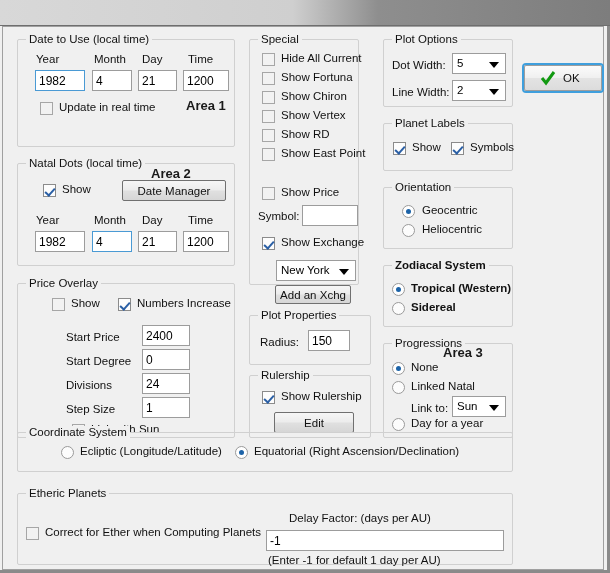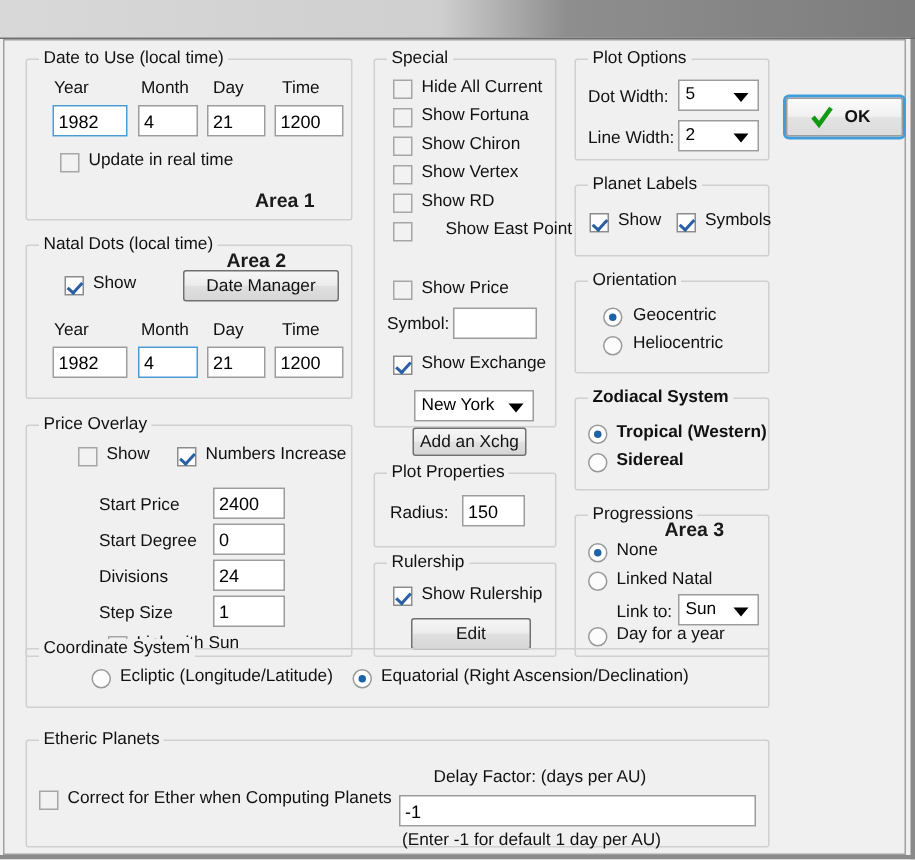--- a/index.html
+++ b/index.html
@@ -149,21 +149,20 @@
     position: absolute;
     left: 521px; top: 38px;
     width: 78px; height: 26px;
     box-sizing: border-box;
     background: linear-gradient(to bottom, #fbfbfb 0%, #f0f0f0 48%, #e3e3e3 52%, #dcdcdc 100%);
     border: 1px solid #9d9d9d;
     border-radius: 2px;
     box-shadow: 0 0 0 2px #3f9fdd;
     font-size: 11.5px;
     color: #111;
-    font-weight: bold;
   }
   #okbtn .okcheck {
     position: absolute; left: 15px; top: 4px;
     width: 16px; height: 16px;
   }
   #okbtn .oklabel {
     position: absolute; left: 38px; top: 6px;
     font-size: 11.5px; color: #111;
   }
   .hinttext { position: absolute; font-size: 11.5px; color: #111; white-space: nowrap; }
@@ -194,21 +193,21 @@
       <span class="lbl" style="left:124px; top:13px;">Day</span>
       <span class="lbl" style="left:170px; top:13px;">Time</span>
 
       <input class="txt focusborder" style="left: 17px; top: 30px; width: 50px;" value="1982">
       <input class="txt" style="left: 74px; top: 30px; width: 40px;" value="4">
       <input class="txt" style="left: 120px; top: 30px; width: 39px;" value="21">
       <input class="txt" style="left: 165px; top: 30px; width: 46px;" value="1200">
 
       <span class="cb dim" style="left:22px; top:62px;"></span>
       <span class="cblabel" style="left:41px; top:61px;">Update in real time</span>
-      <span class="area-tag" style="left:152px; top:58px;margin-top:28px;">Area 1</span>
+      <span class="area-tag" style="left:168px; top:58px;">Area 1</span>
     </div>
 
     <div class="group" style="left:14px; top:136px; width:218px; height:103px;">
       <span class="glabel">Natal Dots (local time)</span>
 
       <span class="cb on" style="left:25px; top:20px;"></span>
       <span class="cblabel" style="left:44px; top:19px;">Show</span>
       <button class="btn" style="left:104px; top:16px; width:104px; height:21px;">Date Manager</button>
 
       <span class="lbl" style="left:18px; top:50px;">Year</span>
@@ -240,40 +239,40 @@
       <span class="lbl" style="left:48px; top:95px;">Divisions</span>
       <input class="txt" style="left: 124px; top: 89px; width: 48px;" value="24">
 
       <span class="lbl" style="left:48px; top:119px;">Step Size</span>
       <input class="txt" style="left: 124px; top: 113px; width: 48px;" value="1">
 
       <span class="cb dim" style="left:54px; top:140px;"></span>
       <span class="cblabel" style="left:73px; top:139px;">Link with Sun</span>
     </div>
 
-    <div class="group" style="left:246px; top:12px; width:122px; height:246px;">
+    <div class="group" style="left:246px; top:12px; width:110px; height:246px;">
       <span class="glabel">Special</span>
 
       <span class="cb dim" style="left:12px; top:13px;"></span>
       <span class="cblabel" style="left:31px; top:12px;">Hide All Current</span>
 
       <span class="cb dim" style="left:12px; top:32px;"></span>
       <span class="cblabel" style="left:31px; top:31px;">Show Fortuna</span>
 
       <span class="cb dim" style="left:12px; top:51px;"></span>
       <span class="cblabel" style="left:31px; top:50px;">Show Chiron</span>
 
       <span class="cb dim" style="left:12px; top:70px;"></span>
       <span class="cblabel" style="left:31px; top:69px;">Show Vertex</span>
 
       <span class="cb dim" style="left:12px; top:89px;"></span>
       <span class="cblabel" style="left:31px; top:88px;">Show RD</span>
 
       <span class="cb dim" style="left:12px; top:108px;"></span>
-      <span class="cblabel" style="left:31px; top:107px;margin-left:16px;">Show East Point</span>
+      <span class="cblabel" style="left:31px; top:107px;">Show East Point</span>
 
       <span class="cb dim" style="left:12px; top:147px;"></span>
       <span class="cblabel" style="left:31px; top:146px;">Show Price</span>
 
       <span class="lbl" style="left:8px; top:170px;">Symbol:</span>
       <input class="txt" style="left: 52px; top: 165px; width: 56px;" value="">
 
       <span class="cb on" style="left:12px; top:197px;"></span>
       <span class="cblabel" style="left:31px; top:196px;">Show Exchange</span>
 

